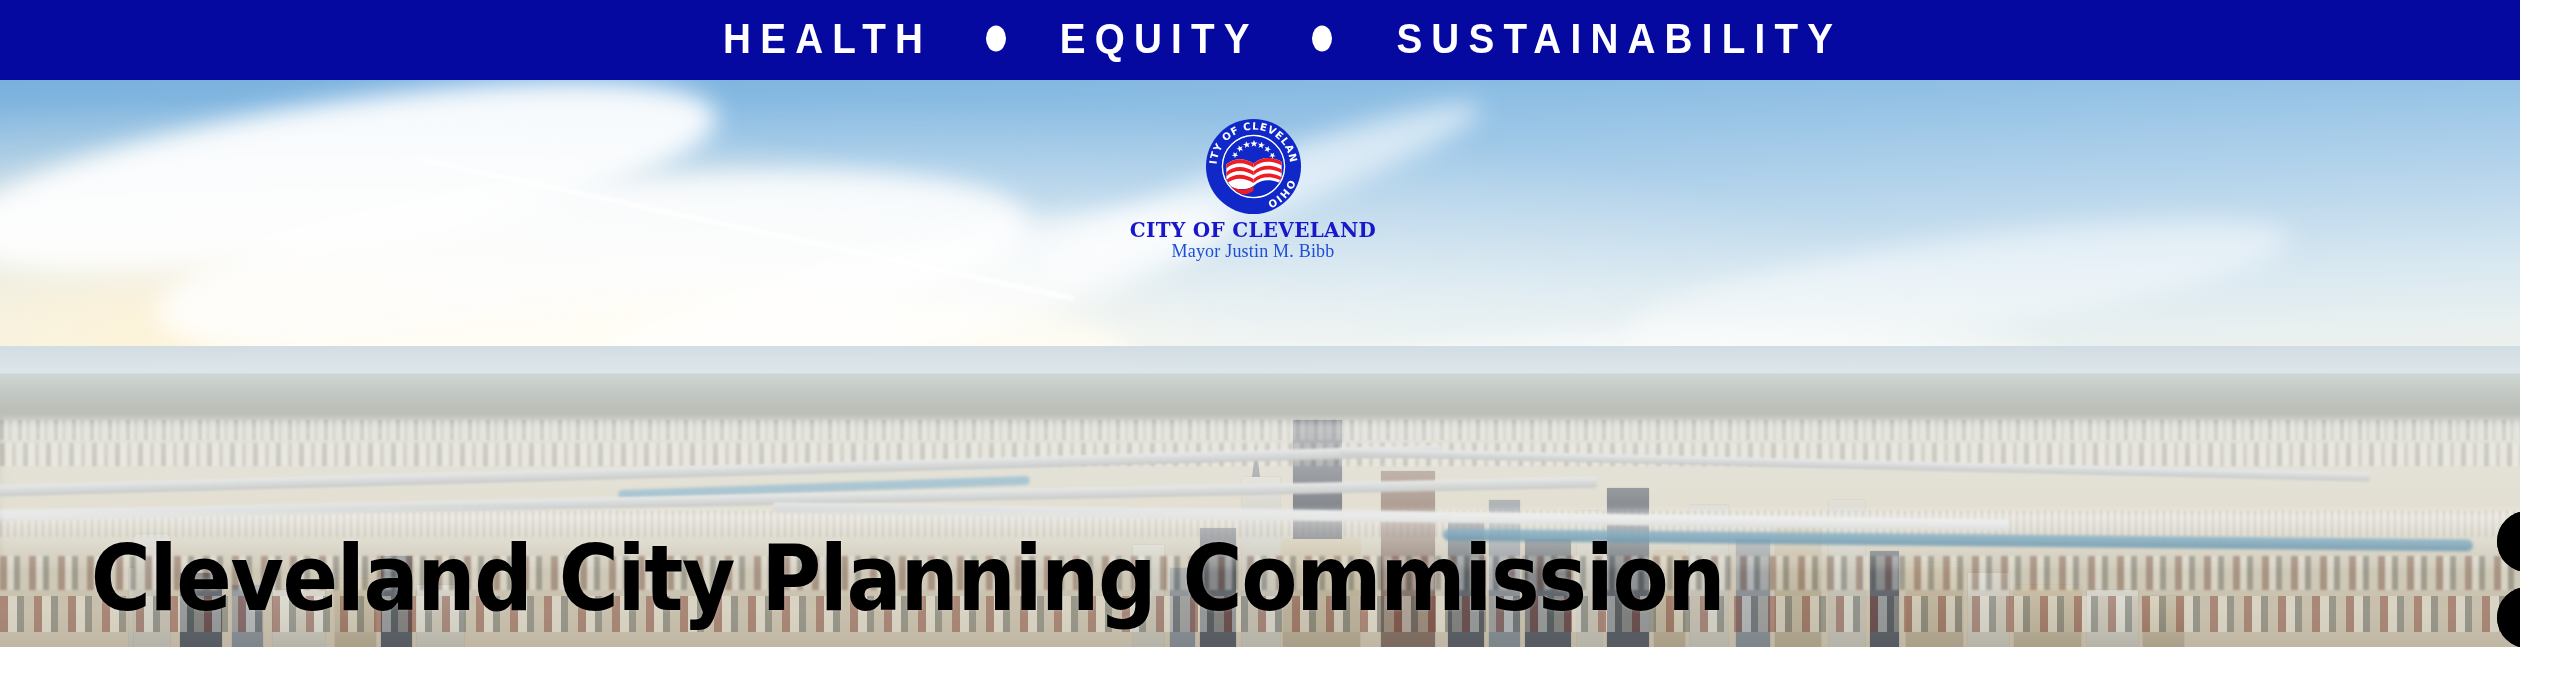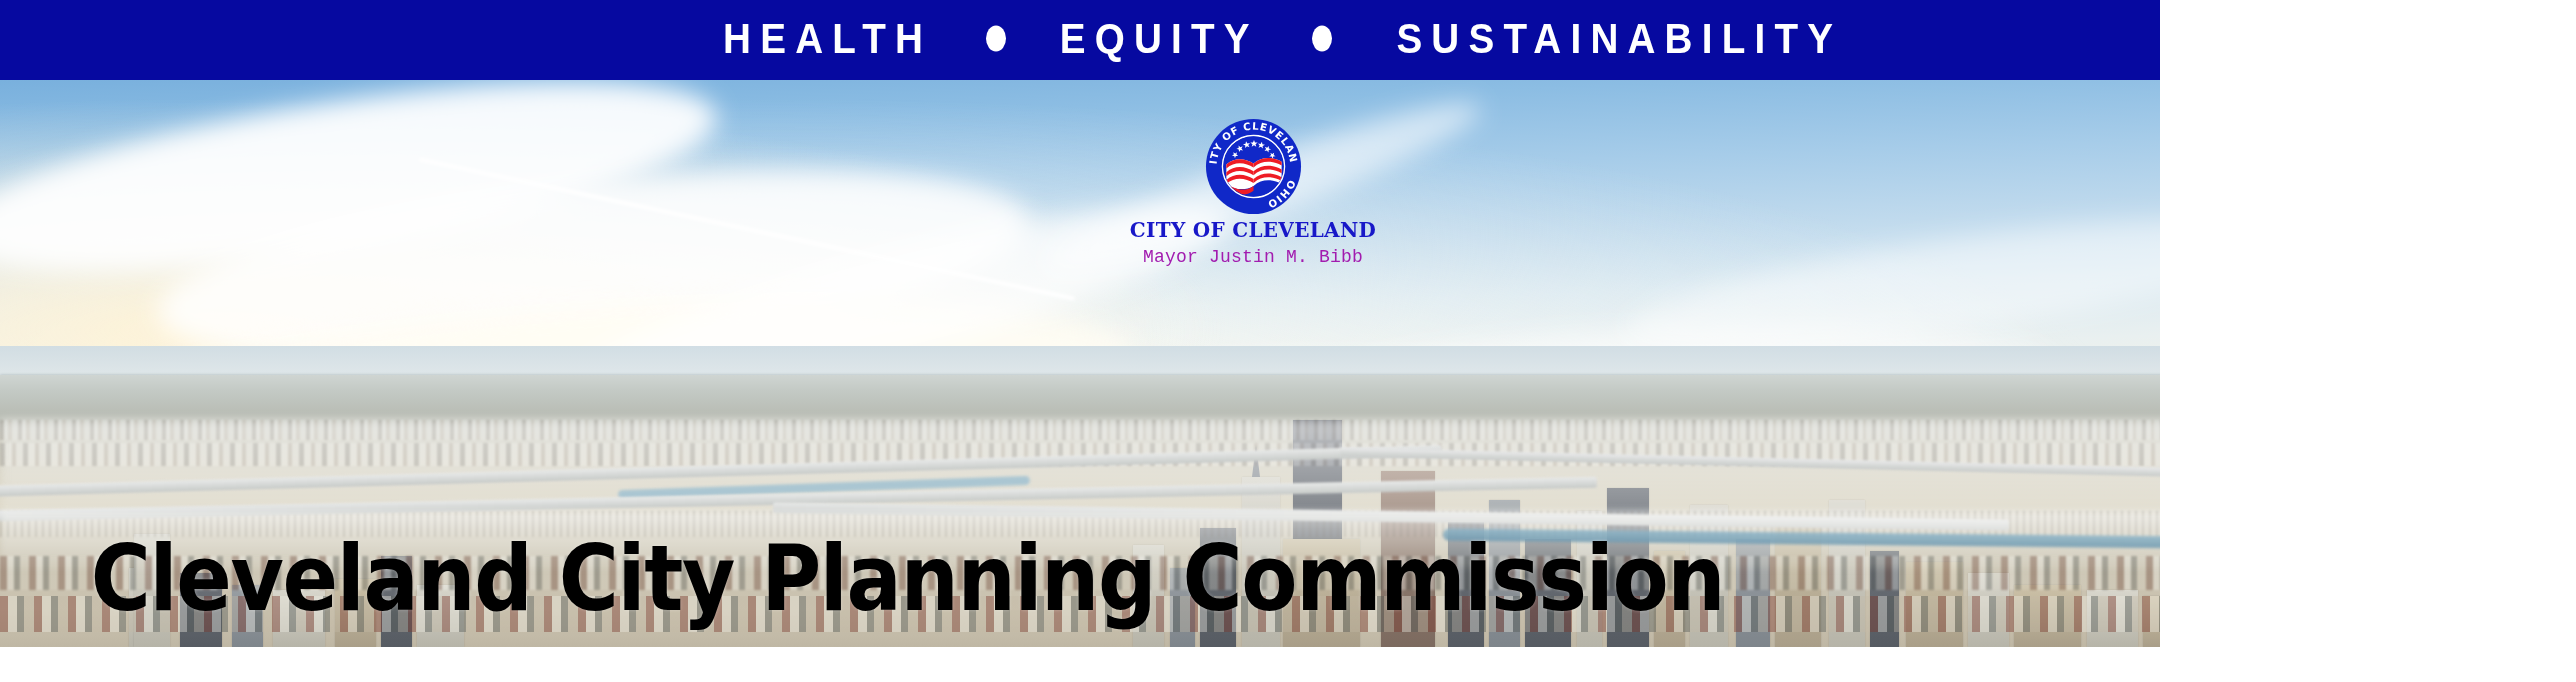--- a/index.html
+++ b/index.html
@@ -1,20 +1,20 @@
 <!DOCTYPE html>
 <html style="font-size:12.4px"><head>
 <meta charset="utf-8">
 <style>
   html,body{margin:0;padding:0;background:#ffffff;}
   body{font-family:"Liberation Sans",sans-serif;}
 
   .page{
     position:relative;
-    width:2160px;
+    width:2520px;
     height:682px;
     background:#ffffff;
     overflow:hidden;
   }
 
   
   .top-banner{
     position:absolute;
     left:0; top:0;
     width:2576px;
@@ -285,23 +285,23 @@
     margin-top:4.6px;
     color:#1818c8;
     font-family:"DejaVu Serif","Liberation Serif",serif;
     font-weight:bold;
     font-size:20px;
     letter-spacing:0.3px;
     line-height:1.05;
     white-space:nowrap;
   }
   .mayor-name{
-    margin-top:7px;
-    color:#a21caf;
-    font-family:Liberation Mono, monospace;
+    margin-top:1px;
+    color:#1d4ed8;
+    font-family:Liberation Serif, serif;
     font-weight:400;
     font-size:18px;
     letter-spacing:0.2px;
     line-height:1.05;
     white-space:nowrap;
   }
 
   
   .headline{
     position:absolute;

